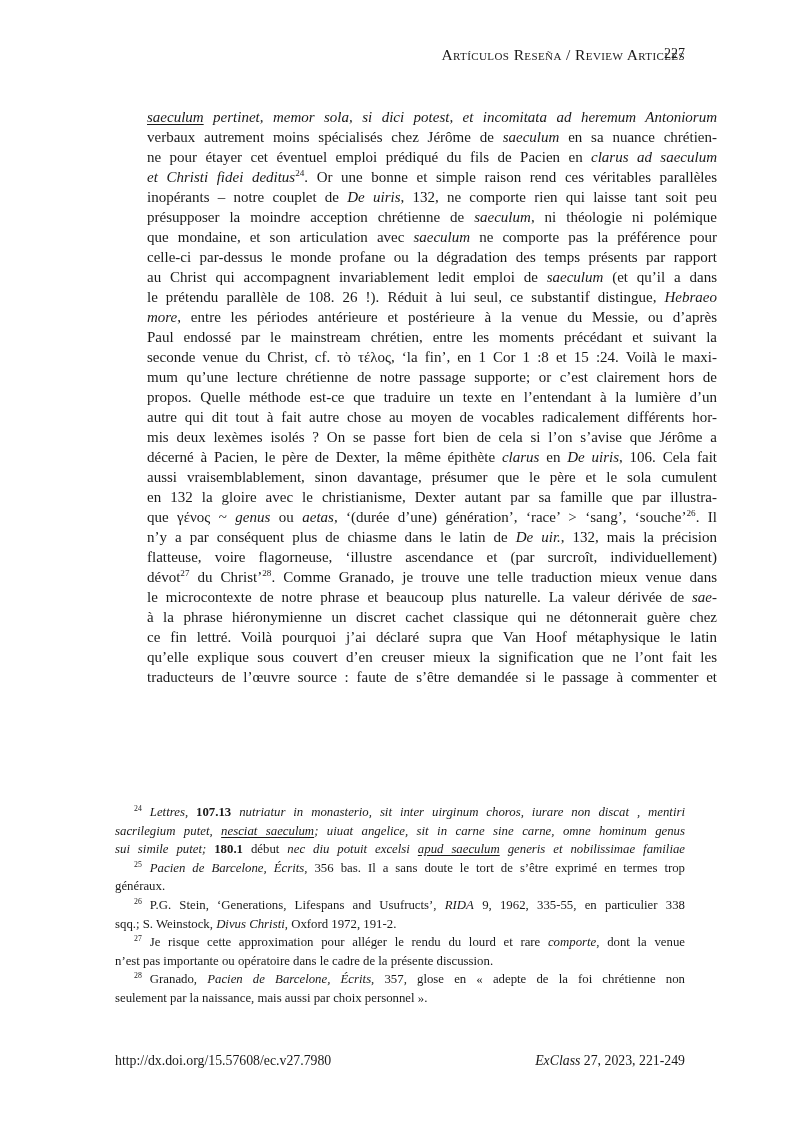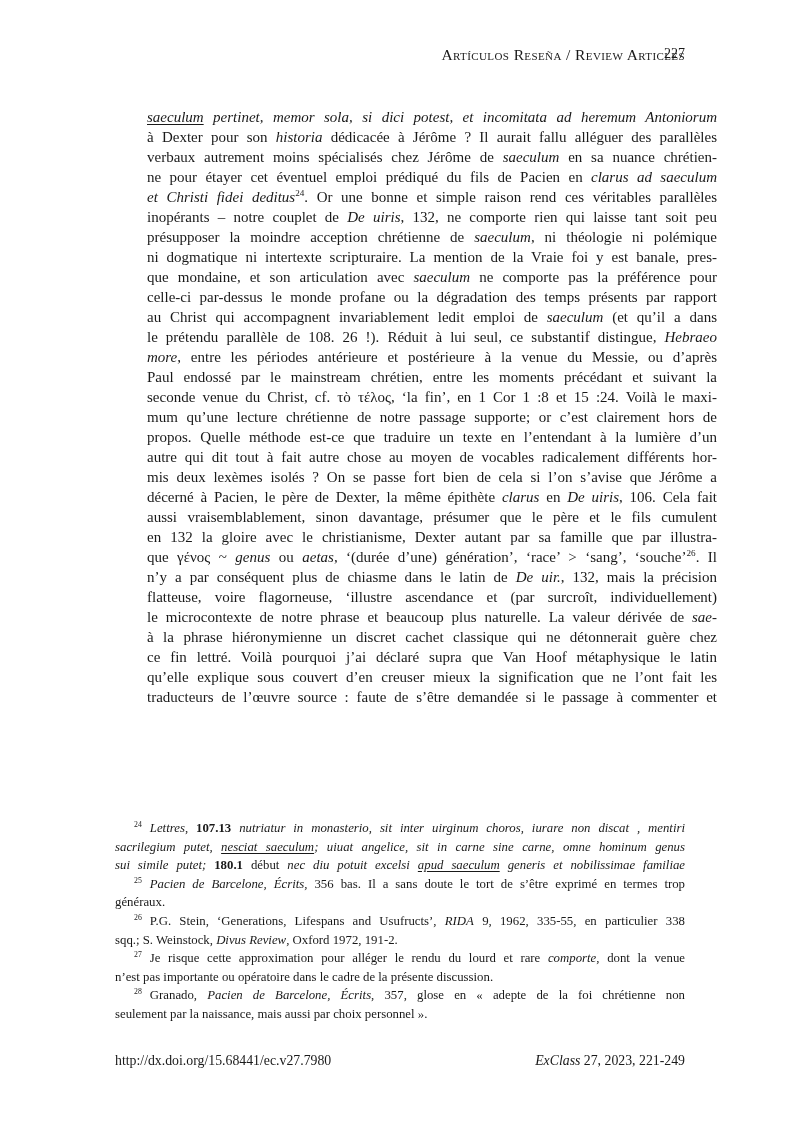--- a/index.html
+++ b/index.html
@@ -18,21 +18,21 @@
     font-size:15.5px;
     letter-spacing:0.4px;
   }
   .page-number{position:absolute;right:0;top:0;font-size:14px;}
   .body-text{
     position:absolute;left:115px;top:107px;width:570px;
     font-size:15px;line-height:20px;margin-left:32px;
   }
   .footnotes{
     position:absolute;left:115px;top:803px;width:570px;
-    font-size:12.8px;line-height:18.6px;margin-top:16px;
+    font-size:12.8px;line-height:18.6px;
   }
   .tline{text-align:justify;}
   .tline.just{text-align-last:justify;}
   .tline.ind{padding-left:19px;}
   .s-i{font-style:italic;}
   .s-iu{font-style:italic;text-decoration:underline;text-underline-offset:2px;text-decoration-thickness:1px;}
   .s-b{font-weight:700;}
   .s-sup{font-size:61%;vertical-align:super;line-height:0;}
   .s-fn{font-size:61%;vertical-align:super;line-height:0;margin-right:8px;}
   .footer{
@@ -47,63 +47,62 @@
 
 <div class="page">
 
   <div class="header">
     <div class="header-title">Artículos Reseña / Review Articles</div>
     <div class="page-number">227</div>
   </div>
 
   <div class="body-text" id="body-text">
       <div class="tline just"><span class="s-iu">saeculum</span><span class="s-i"> pertinet, memor sola, si dici potest, et incomitata ad heremum Antoniorum</span></div>
-      <div class="tline just"><span>à Dexter pour son </span><span class="s-i">historia</span><span> dédicacée à Jérôme ? Il aurait fallu alléguer des parallèles</span></div>
       <div class="tline just"><span>verbaux autrement moins spécialisés chez Jérôme de </span><span class="s-i">saeculum</span><span> en sa nuance chrétien-</span></div>
       <div class="tline just"><span>ne pour étayer cet éventuel emploi prédiqué du fils de Pacien en </span><span class="s-i">clarus ad saeculum</span></div>
       <div class="tline just"><span class="s-i">et Christi fidei deditus</span><span class="s-sup">24</span><span>. Or une bonne et simple raison rend ces véritables parallèles</span></div>
       <div class="tline just"><span>inopérants – notre couplet de </span><span class="s-i">De uiris</span><span>, 132, ne comporte rien qui laisse tant soit peu</span></div>
       <div class="tline just"><span>présupposer la moindre acception chrétienne de </span><span class="s-i">saeculum</span><span>, ni théologie ni polémique</span></div>
-      <div class="tline just"><span>ni dogmatique ni intertexte scripturaire. La mention de la Vraie foi y est banale, pres-</span></div>
       <div class="tline just"><span>que mondaine, et son articulation avec </span><span class="s-i">saeculum</span><span> ne comporte pas la préférence pour</span></div>
       <div class="tline just"><span>celle-ci par-dessus le monde profane ou la dégradation des temps présents par rapport</span></div>
       <div class="tline just"><span>au Christ qui accompagnent invariablement ledit emploi de </span><span class="s-i">saeculum</span><span> (et qu’il a dans</span></div>
       <div class="tline just"><span>le prétendu parallèle de 108. 26 !). Réduit à lui seul, ce substantif distingue, </span><span class="s-i">Hebraeo</span></div>
       <div class="tline just"><span class="s-i">more</span><span>, entre les périodes antérieure et postérieure à la venue du Messie, ou d’après</span></div>
       <div class="tline just"><span>Paul endossé par le mainstream chrétien, entre les moments précédant et suivant la</span></div>
       <div class="tline just"><span>seconde venue du Christ, cf. τὸ τέλος, ‘la fin’, en 1 Cor 1 :8 et 15 :24. Voilà le maxi-</span></div>
       <div class="tline just"><span>mum qu’une lecture chrétienne de notre passage supporte; or c’est clairement hors de</span></div>
       <div class="tline just"><span>propos. Quelle méthode est-ce que traduire un texte en l’entendant à la lumière d’un</span></div>
       <div class="tline just"><span>autre qui dit tout à fait autre chose au moyen de vocables radicalement différents hor-</span></div>
       <div class="tline just"><span>mis deux lexèmes isolés ? On se passe fort bien de cela si l’on s’avise que Jérôme a</span></div>
       <div class="tline just"><span>décerné à Pacien, le père de Dexter, la même épithète </span><span class="s-i">clarus</span><span> en </span><span class="s-i">De uiris</span><span>, 106. Cela fait</span></div>
-      <div class="tline just"><span>aussi vraisemblablement, sinon davantage, présumer que le père et le fils cumulent</span></div>
+      <div class="tline just"><span>aussi vraisemblablement, sinon davantage, présumer que le père et le sola cumulent</span></div>
       <div class="tline just"><span>en 132 la gloire avec le christianisme, Dexter autant par sa famille que par illustra-</span></div>
       <div class="tline just"><span>que γένος ~ </span><span class="s-i">genus</span><span> ou </span><span class="s-i">aetas</span><span>, ‘(durée d’une) génération’, ‘race’ &gt; ‘sang’, ‘souche’</span><span class="s-sup">26</span><span>. Il</span></div>
       <div class="tline just"><span>n’y a par conséquent plus de chiasme dans le latin de </span><span class="s-i">De uir.</span><span>, 132, mais la précision</span></div>
       <div class="tline just"><span>flatteuse, voire flagorneuse, ‘illustre ascendance et (par surcroît, individuellement)</span></div>
+      <div class="tline just"><span>dévot</span><span class="s-sup">27</span><span> du Christ’</span><span class="s-sup">28</span><span>. Comme Granado, je trouve une telle traduction mieux venue dans</span></div>
       <div class="tline just"><span>le microcontexte de notre phrase et beaucoup plus naturelle. La valeur dérivée de </span><span class="s-i">sae-</span></div>
       <div class="tline just"><span>à la phrase hiéronymienne un discret cachet classique qui ne détonnerait guère chez</span></div>
       <div class="tline just"><span>ce fin lettré. Voilà pourquoi j’ai déclaré supra que Van Hoof métaphysique le latin</span></div>
       <div class="tline just"><span>qu’elle explique sous couvert d’en creuser mieux la signification que ne l’ont fait les</span></div>
       <div class="tline just"><span>traducteurs de l’œuvre source : faute de s’être demandée si le passage à commenter et</span></div>
     </div>
 
   <div class="footnotes" id="footnotes-text">
       <div class="tline just ind"><span class="s-fn">24</span><span class="s-i">Lettres</span><span>, </span><span class="s-b">107.13</span><span> </span><span class="s-i">nutriatur in monasterio, sit inter uirginum choros, iurare non discat , mentiri</span></div>
       <div class="tline just"><span class="s-i">sacrilegium putet, </span><span class="s-iu">nesciat saeculum</span><span class="s-i">; uiuat angelice, sit in carne sine carne, omne hominum genus</span></div>
       <div class="tline just"><span class="s-i">sui simile putet;</span><span> </span><span class="s-b">180.1</span><span> début </span><span class="s-i">nec diu potuit excelsi </span><span class="s-iu">apud saeculum</span><span class="s-i"> generis et nobilissimae familiae</span></div>
       <div class="tline just ind"><span class="s-fn">25</span><span class="s-i">Pacien de Barcelone, Écrits</span><span>, 356 bas. Il a sans doute le tort de s’être exprimé en termes trop</span></div>
       <div class="tline"><span>généraux.</span></div>
       <div class="tline just ind"><span class="s-fn">26</span><span>P.G. Stein, ‘Generations, Lifespans and Usufructs’, </span><span class="s-i">RIDA</span><span> 9, 1962, 335-55, en particulier 338</span></div>
-      <div class="tline"><span>sqq.; S. Weinstock, </span><span class="s-i">Divus Review</span><span>, Oxford 1972, 191-2.</span></div>
+      <div class="tline"><span>sqq.; S. Weinstock, </span><span class="s-i">Divus Christi</span><span>, Oxford 1972, 191-2.</span></div>
       <div class="tline just ind"><span class="s-fn">27</span><span>Je risque cette approximation pour alléger le rendu du lourd et rare </span><span class="s-i">comporte</span><span>, dont la venue</span></div>
       <div class="tline"><span>n’est pas importante ou opératoire dans le cadre de la présente discussion.</span></div>
       <div class="tline just ind"><span class="s-fn">28</span><span>Granado, </span><span class="s-i">Pacien de Barcelone, Écrits</span><span>, 357, glose en « adepte de la foi chrétienne non</span></div>
       <div class="tline"><span>seulement par la naissance, mais aussi par choix personnel ».</span></div>
     </div>
 
   <div class="footer">
-    <span class="doi">http://dx.doi.org/15.68441/ec.v27.7980</span>
+    <span class="doi">http://dx.doi.org/15.57608/ec.v27.7980</span>
     <span class="journal"><span class="s-i">ExClass</span><span> 27, 2023, 221-249</span></span>
   </div>
 
 </div>
 
 </body></html>

